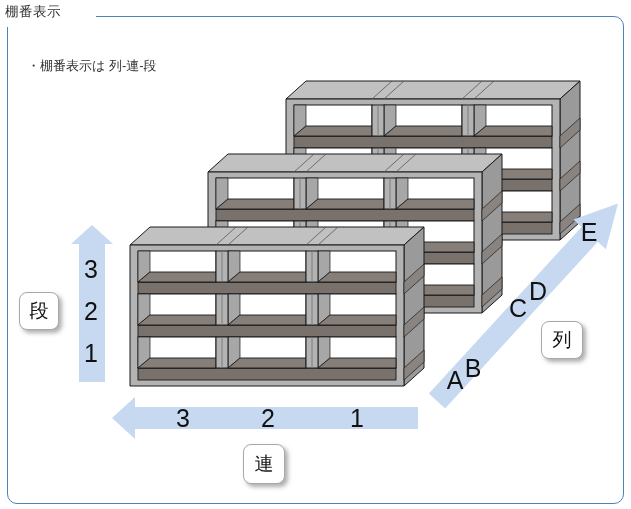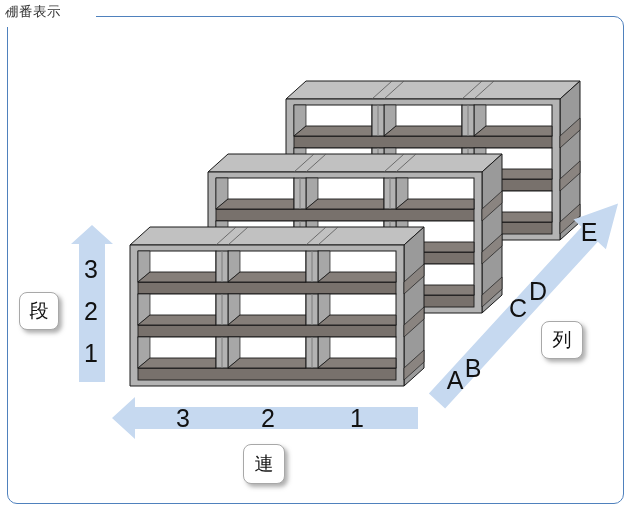--- a/index.html
+++ b/index.html
@@ -1,19 +1,18 @@
 <!DOCTYPE html>
 <html style="--border-blue: #4f81bd; --arrow-blue: #c6d9f0; --shelf-front: #b3b3b3; --shelf-top: #c1c1c1; --shelf-side: #9a9a9a; --shelf-wall: #a7a7a7; --shelf-floor: #857e79; --shelf-band: #78716c; --shelf-sideband: #8a8480; --outline: #1a1a1a;"><head>
 <meta charset="utf-8">
 <style>
   html,body{margin:0;padding:0;background:#fff;}
   #stage{
     position:relative;width:631px;height:509px;background:#fff;overflow:hidden;
     font-family:"Liberation Sans","DejaVu Sans",sans-serif;
-    border-radius:30px;
   }
   #panel-border{
     position:absolute;left:7px;top:16px;width:617px;height:488px;
     border:1.5px solid var(--border-blue);border-radius:10px;box-sizing:border-box;
   }
   #title-mask{
     position:absolute;left:0;top:0;width:96px;height:27px;background:#fff;
   }
   #page-title{
     position:absolute;left:5px;top:3px;font-size:13.5px;color:#333;letter-spacing:.5px;white-space:nowrap;
@@ -34,20 +33,21 @@
   .axis-num{font-size:25px;fill:#111;}
 </style>
 </head>
 <body>
 
 <div id="stage">
 
   <div id="panel-border"></div>
   <div id="title-mask"></div>
   <div id="page-title">棚番表示</div>
+  <div id="note-text">・棚番表示は 列-連-段</div>
 
   <svg id="diagram-svg" width="631" height="509" viewBox="0 0 631 509">
 
     <g id="shelves">
         <g transform="translate(286,99)">
           <polygon points="0,0 274,0 294,-18 20,-18" fill="#c1c1c1" stroke="#1a1a1a" stroke-width="1" stroke-linejoin="round"></polygon>
           <polygon points="274,0 294,-18 294,123 274,141" fill="#9a9a9a" stroke="#1a1a1a" stroke-width="1" stroke-linejoin="round"></polygon>
           <polygon points="0,0 274,0 274,141 0,141" fill="#b3b3b3" stroke="#1a1a1a" stroke-width="1" stroke-linejoin="round"></polygon>
           <rect x="8" y="37" width="258" height="12" fill="#78716c" stroke="#1a1a1a" stroke-width="0.9"></rect>
           <polygon points="274,37 294,19 294,31 274,49" fill="#8a8480" stroke="#1a1a1a" stroke-width="0.7" stroke-linejoin="round"></polygon>

